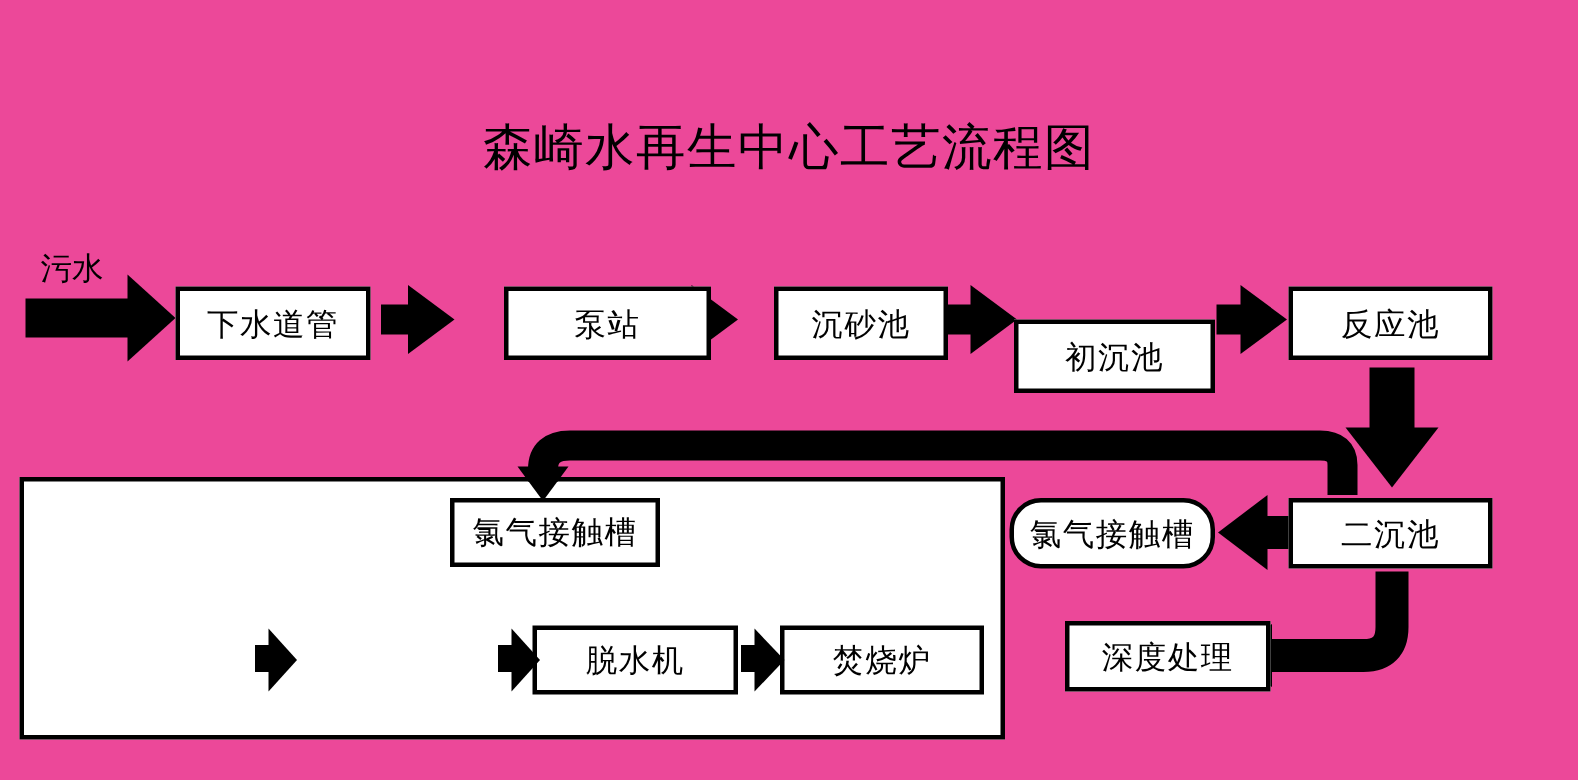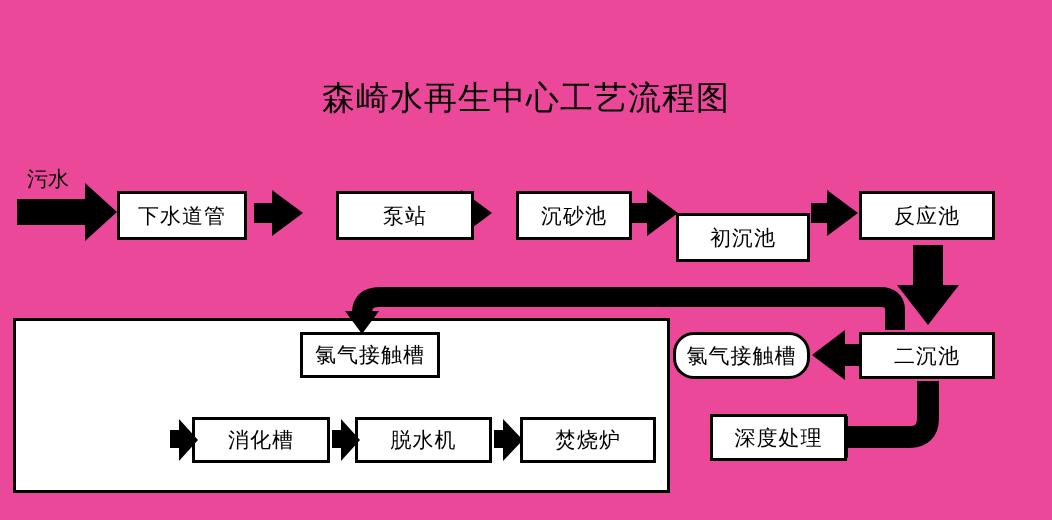--- a/index.html
+++ b/index.html
@@ -154,23 +154,20 @@
     <span>深度处理</span>
   </div>
 
   <div class="group-box" style="left:13px; top:318px; width:657px; height:175px;"></div>
 
   <div class="node" style="left:300px; top:332px; width:140px; height:46px;">
     <span>氯气接触槽</span>
   </div>
 
 
-  <div class="node" style="left:192px; top:417px; width:138px; height:46px;">
-    <span>消化槽</span>
-  </div>
 
   <div class="node" style="left:355px; top:417px; width:137px; height:46px;">
     <span>脱水机</span>
   </div>
 
   <div class="node" style="left:520px; top:417px; width:136px; height:46px;">
     <span>焚烧炉</span>
   </div>
 
   <svg class="conn over">

